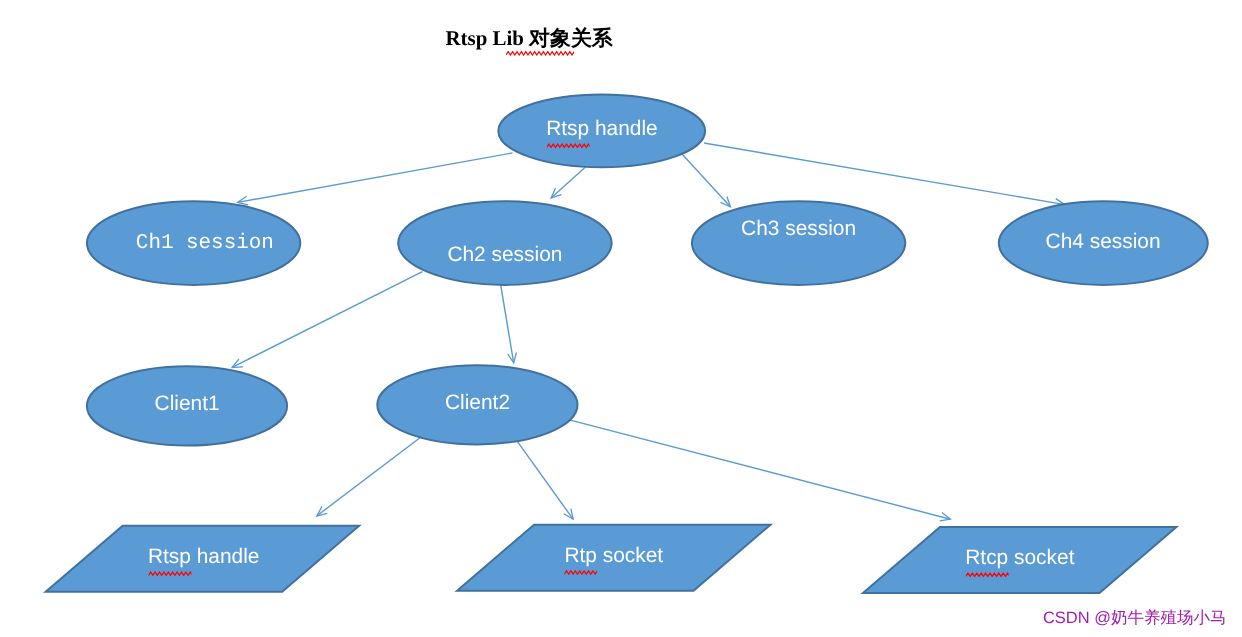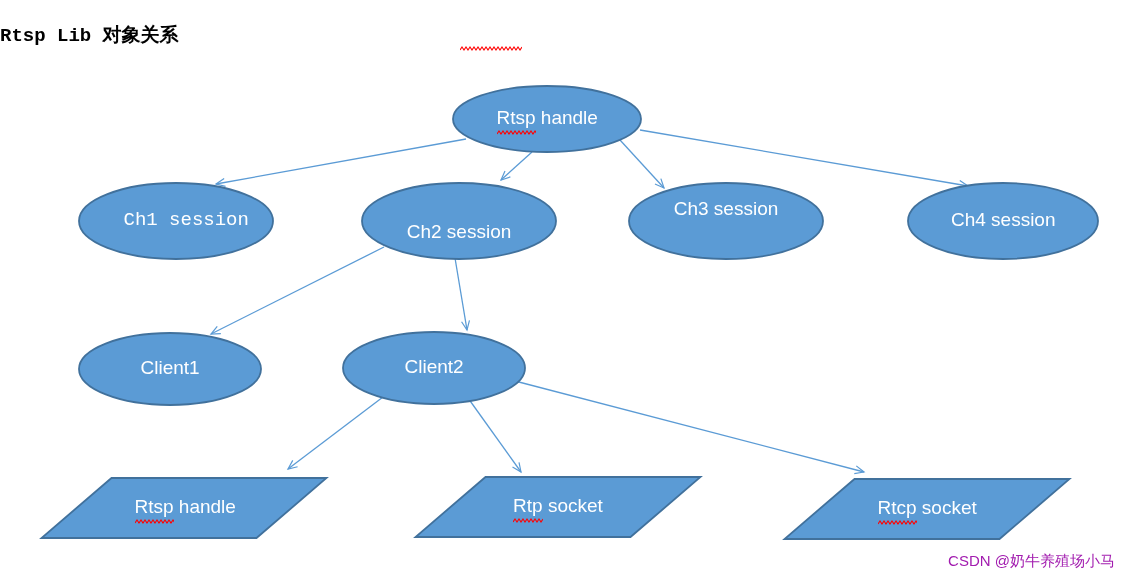--- a/index.html
+++ b/index.html
@@ -36,24 +36,25 @@
   .squiggle {
     position: absolute;
     height: 5px;
     pointer-events: none;
   }
   #title {
     position: absolute;
     left: 0;
     top: 22px;
     width: 962px;
+    text-align: center;
     font-size: 19px;
     font-weight: bold;
     color: #000000;
-    font-family: Liberation Mono, monospace;
+    font-family: Liberation Serif, serif;
   }
   #title-squiggle {
     position: absolute;
     left: 460px;
     top: 46px;
     width: 62px;
     height: 5px;
   }
   #watermark {
     position: absolute;
@@ -109,21 +110,21 @@
   </svg>
 
   <div id="labels-layer">
       <div class="node-label" style="left: 496.5px; top: 107px; width: 101px; text-align: left;">Rtsp handle</div>
       <svg class="squiggle" viewBox="0 0 39 5" preserveAspectRatio="none" style="left: 496.5px; top: 130px; width: 39px;">
         <path d="M0,4 L2,1 L4,4 L6,1 L8,4 L10,1 L12,4 L14,1 L16,4 L18,1 L20,4 L22,1 L24,4 L26,1 L28,4 L30,1 L32,4 L34,1 L36,4 L38,1 L40,4" fill="none" stroke="#FF0000" stroke-width="1.1"></path>
       </svg>
       <div class="node-label" style="left: 123.5px; top: 209px; width: 105px; text-align: center; font-family: Liberation Mono, monospace;">Ch1 session</div>
       <div class="node-label" style="left: 406.5px; top: 209px; width: 105px; text-align: center; margin-top: 12px;">Ch2 session</div>
       <div class="node-label" style="left: 673.5px; top: 198px; width: 105px; text-align: center;">Ch3 session</div>
-      <div class="node-label" style="left: 950.5px; top: 209px; width: 105px; text-align: right;">Ch4 session</div>
+      <div class="node-label" style="left: 950.5px; top: 209px; width: 105px; text-align: left;">Ch4 session</div>
       <div class="node-label" style="left: 140.5px; top: 357px; width: 59px; text-align: center;">Client1</div>
       <div class="node-label" style="left: 404.5px; top: 356px; width: 59px; text-align: center;">Client2</div>
       <div class="node-label" style="left: 134.5px; top: 496px; width: 99px; text-align: center;">Rtsp handle</div>
       <svg class="squiggle" viewBox="0 0 39 5" preserveAspectRatio="none" style="left: 134.5px; top: 519px; width: 39px;">
         <path d="M0,4 L2,1 L4,4 L6,1 L8,4 L10,1 L12,4 L14,1 L16,4 L18,1 L20,4 L22,1 L24,4 L26,1 L28,4 L30,1 L32,4 L34,1 L36,4 L38,1 L40,4" fill="none" stroke="#FF0000" stroke-width="1.1"></path>
       </svg>
       <div class="node-label" style="left: 513px; top: 495px; width: 90px; text-align: center;">Rtp socket</div>
       <svg class="squiggle" viewBox="0 0 30 5" preserveAspectRatio="none" style="left: 513px; top: 518px; width: 30px;">
         <path d="M0,4 L2,1 L4,4 L6,1 L8,4 L10,1 L12,4 L14,1 L16,4 L18,1 L20,4 L22,1 L24,4 L26,1 L28,4 L30,1" fill="none" stroke="#FF0000" stroke-width="1.1"></path>
       </svg>

